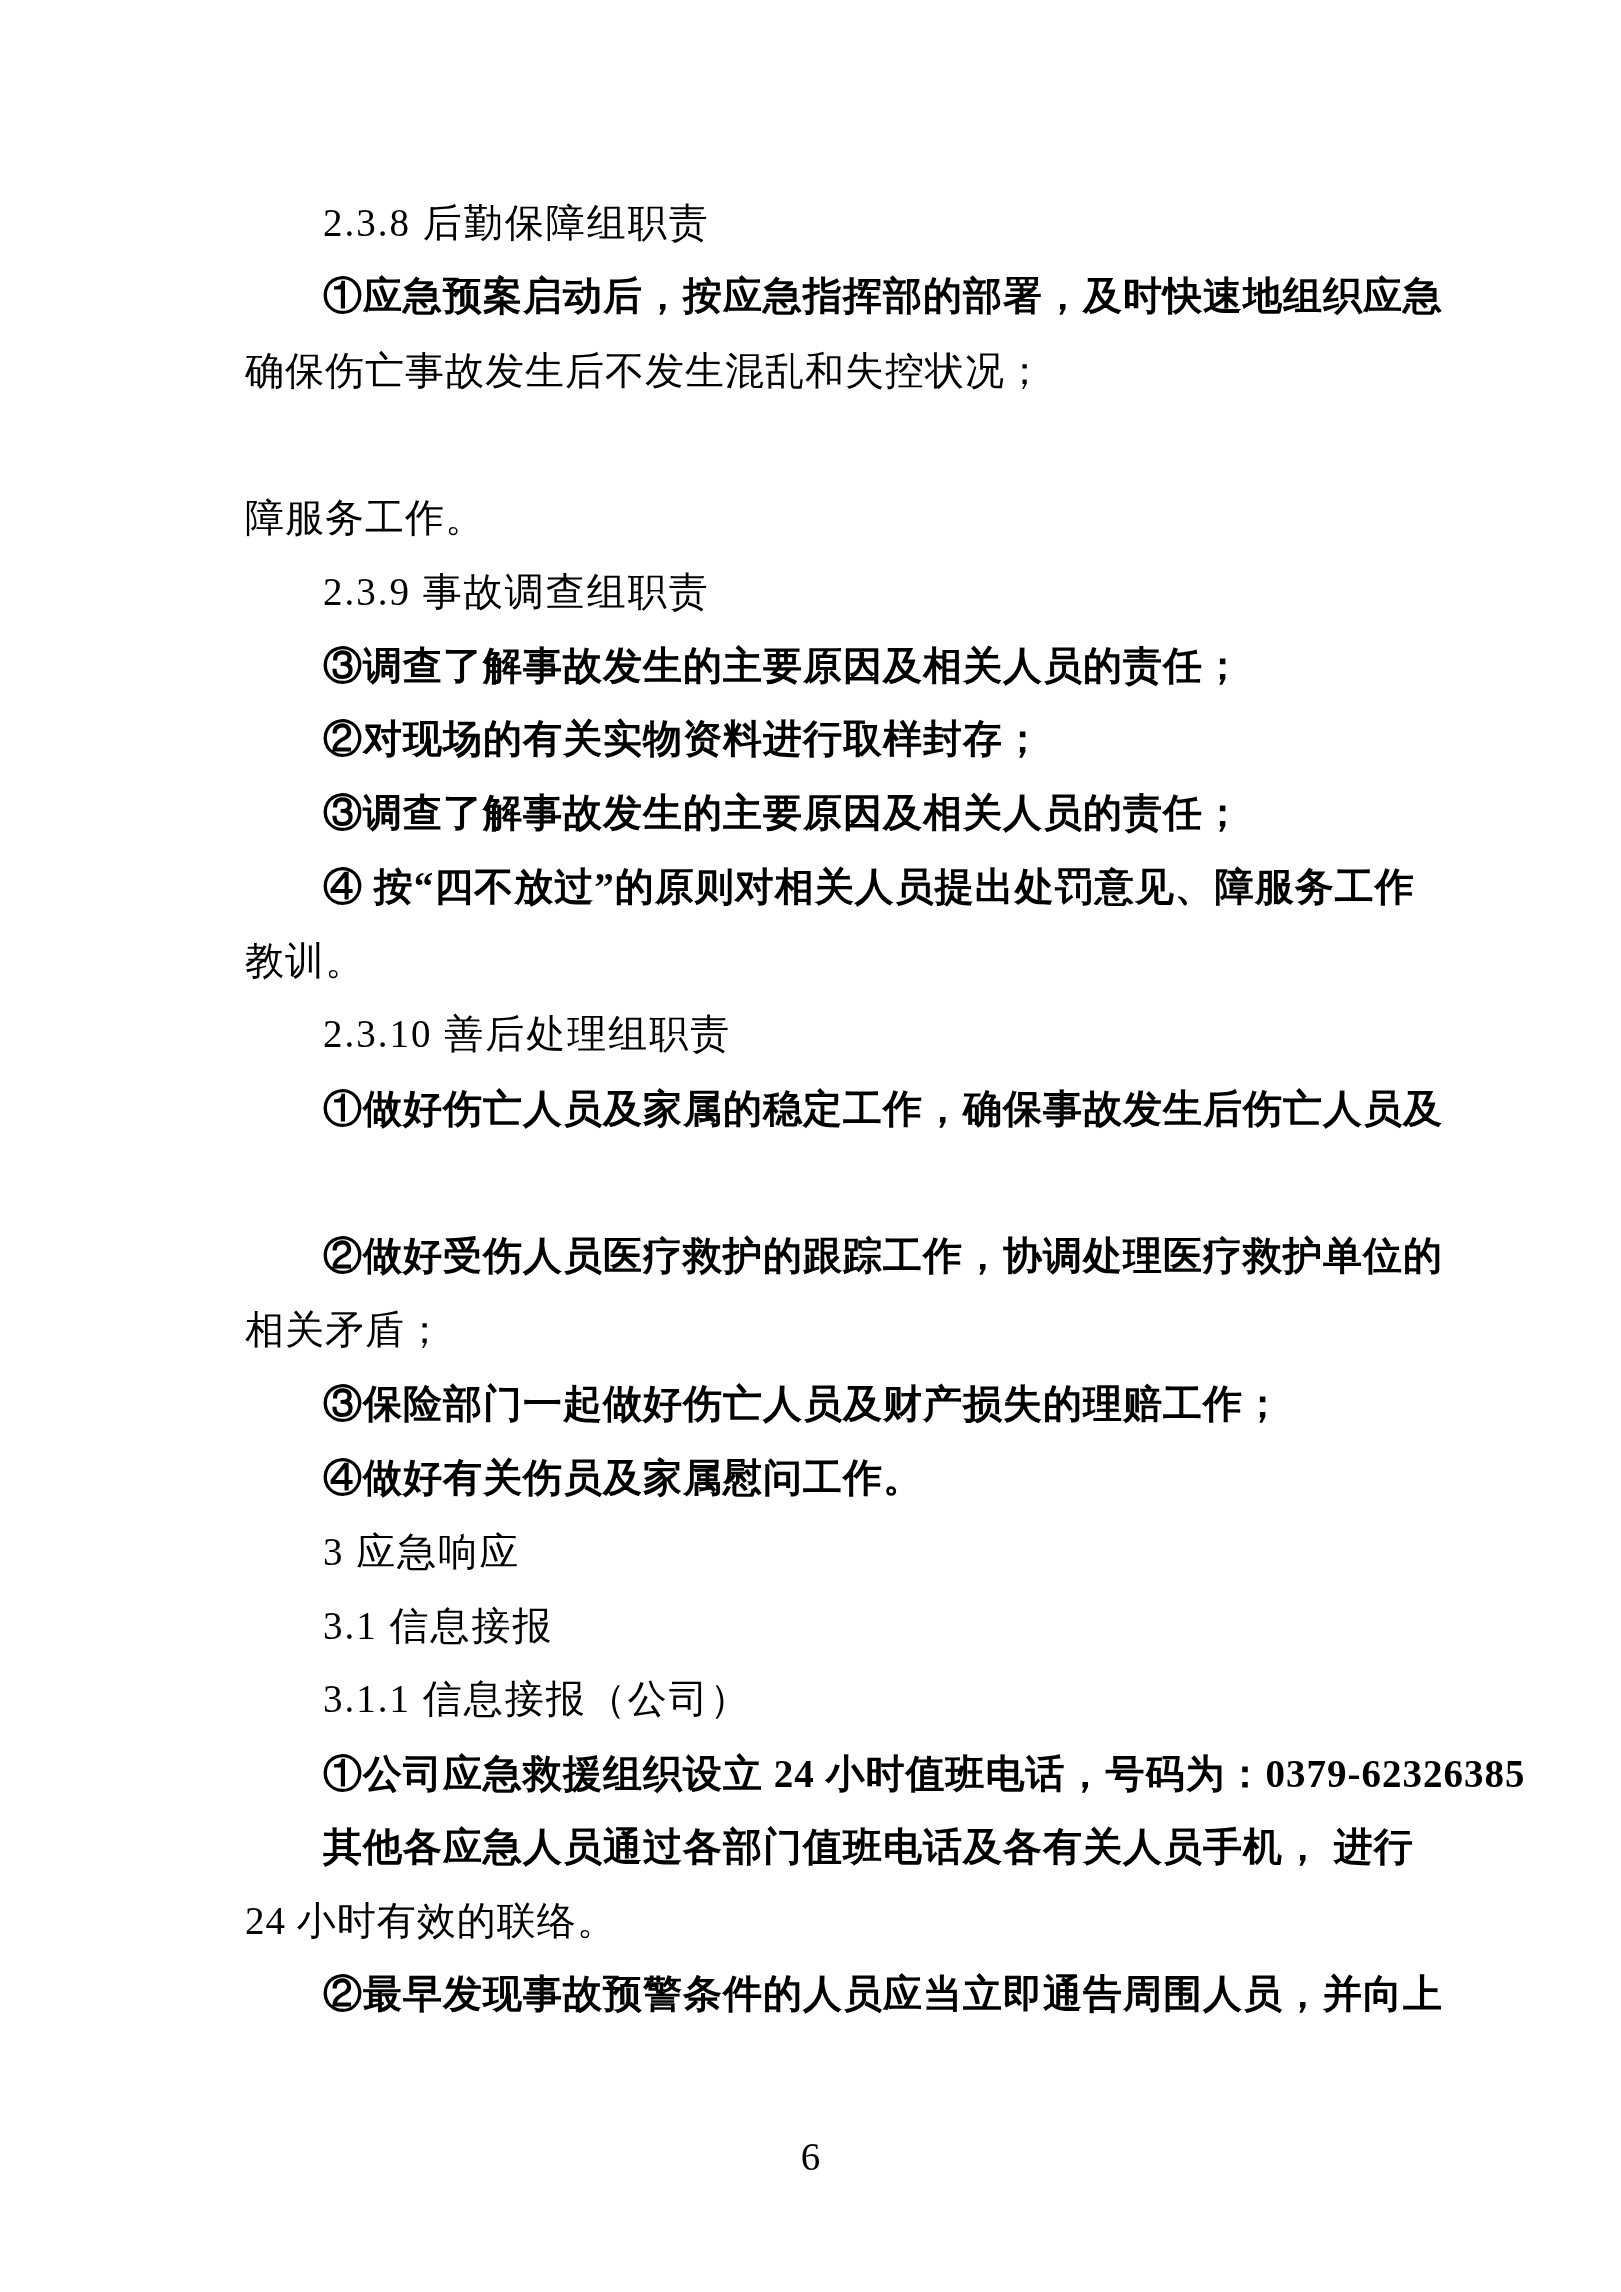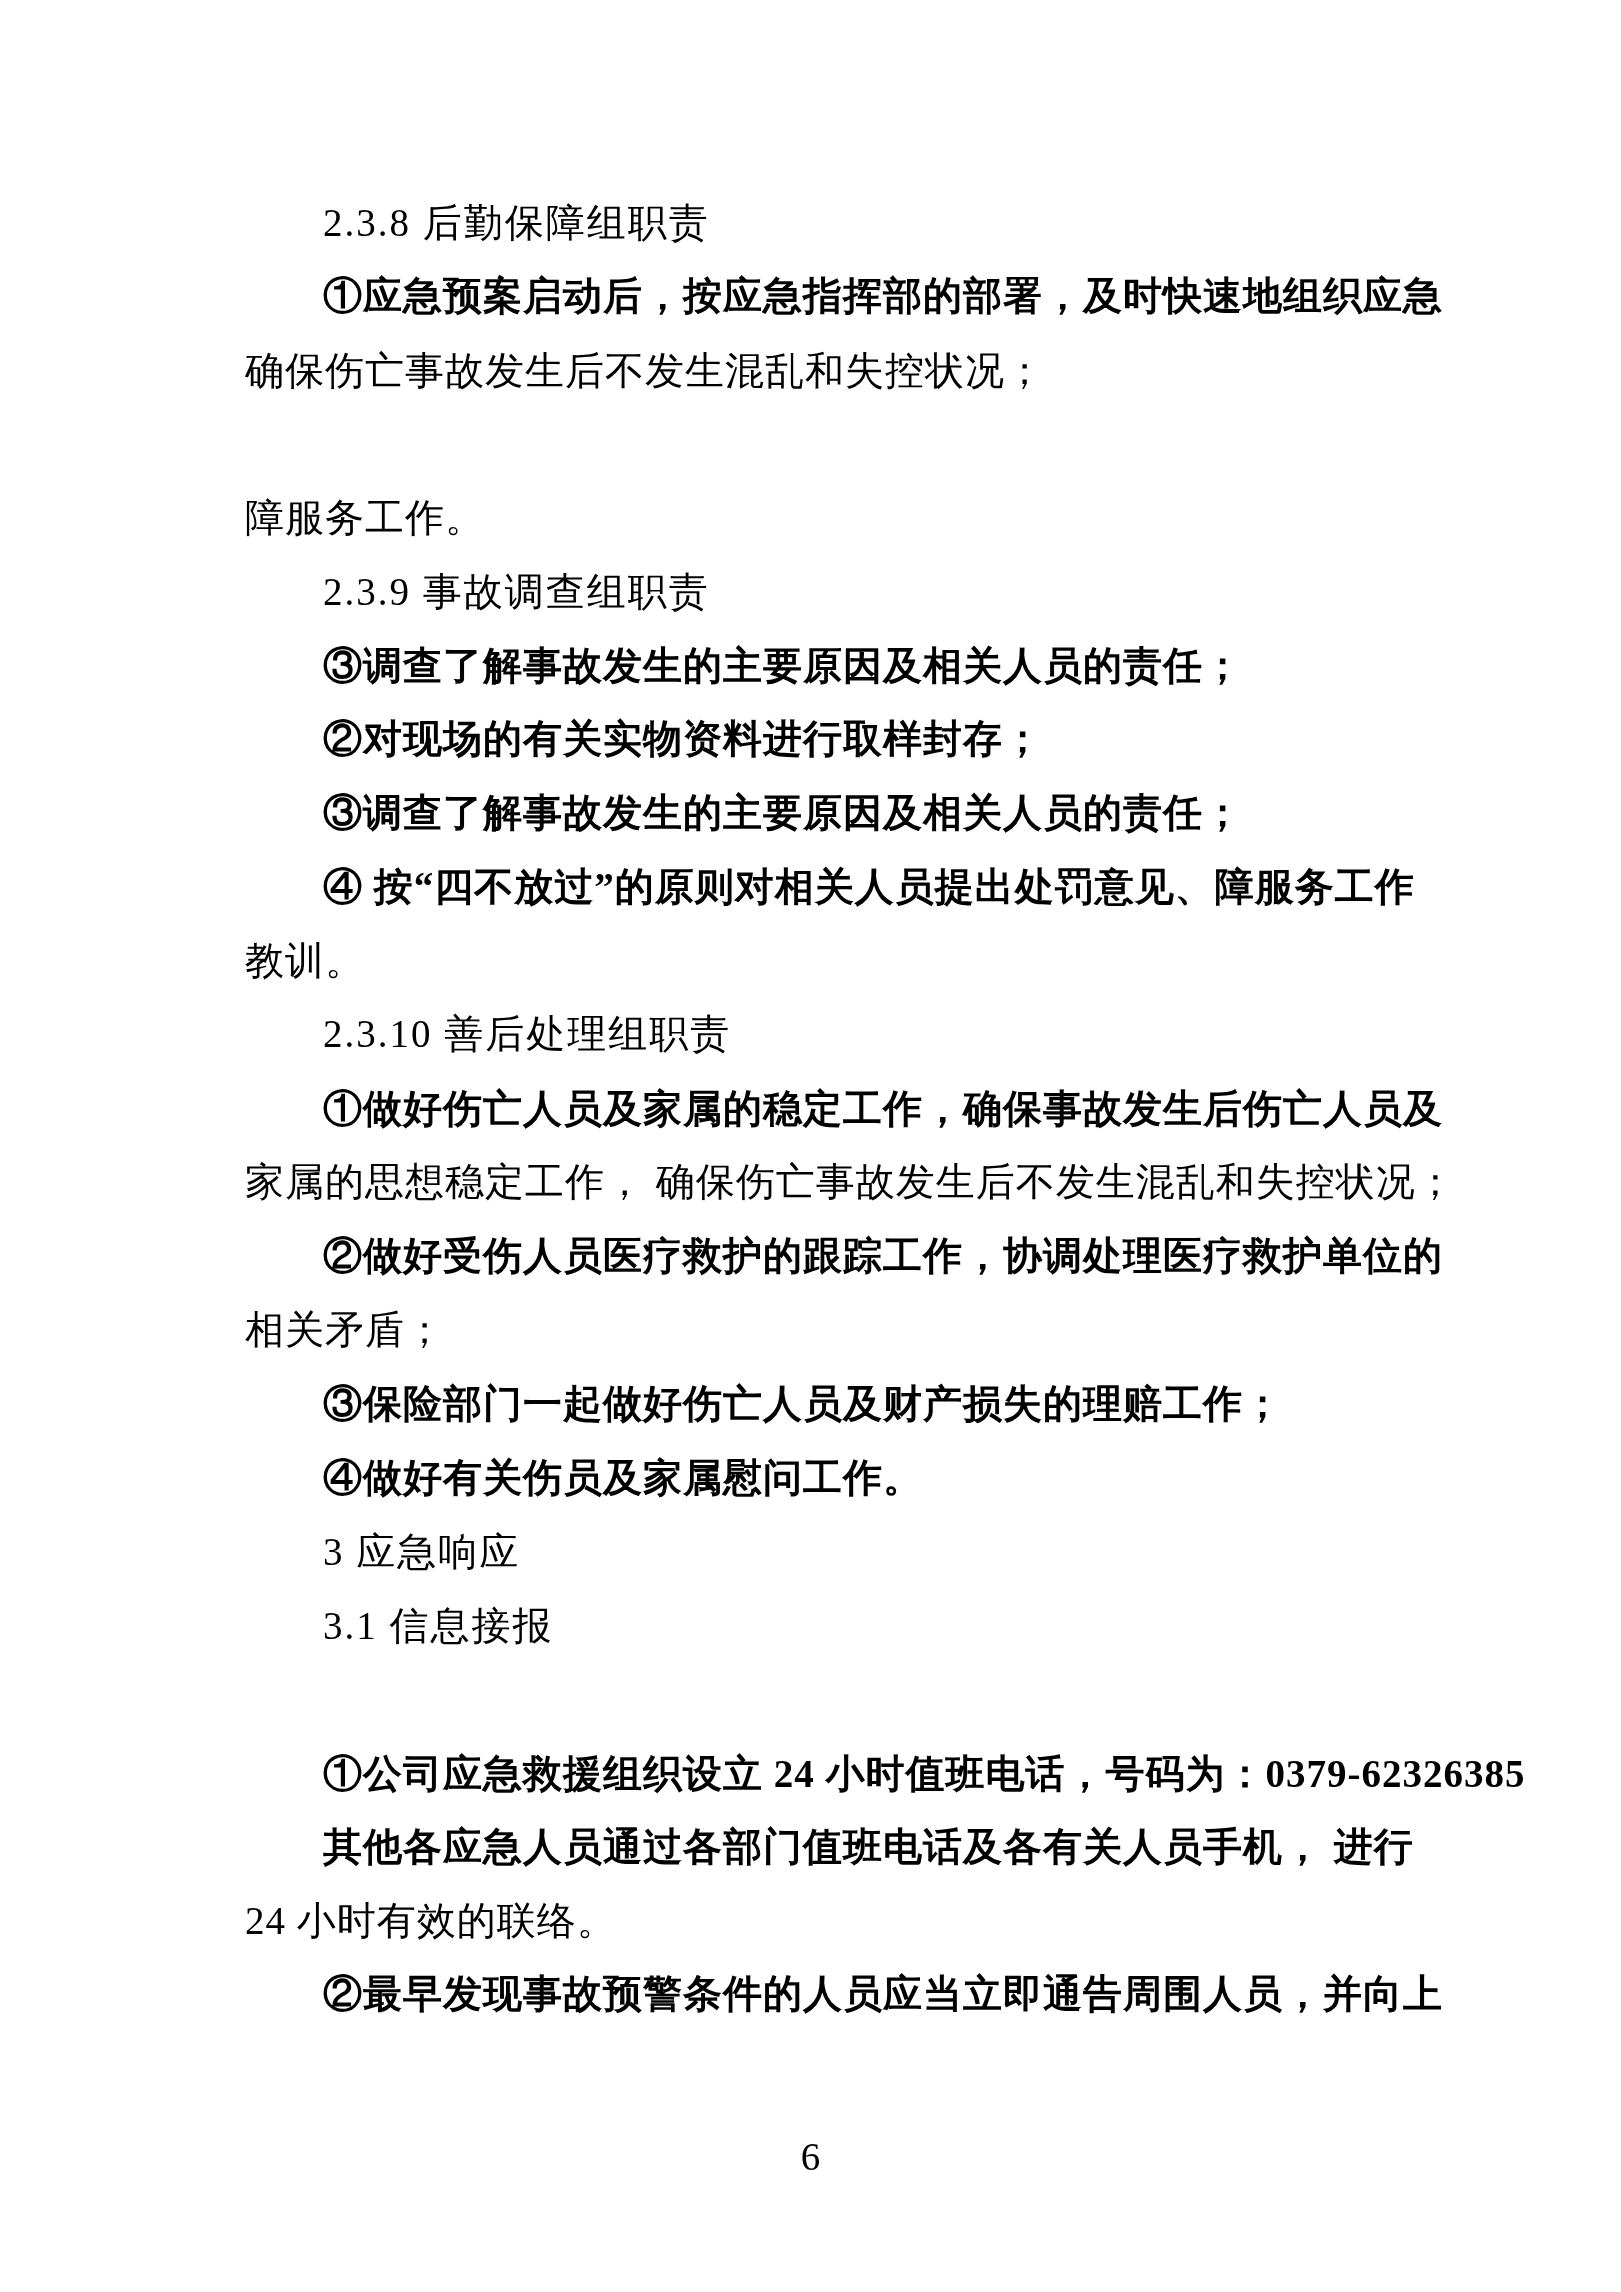--- a/index.html
+++ b/index.html
@@ -48,28 +48,28 @@
 
   <div class="line indent heading" style="top:570px">2.3.9 事故调查组职责</div>
   <div class="line indent" style="top:644px">③调查了解事故发生的主要原因及相关人员的责任；</div>
   <div class="line indent" style="top:717px">②对现场的有关实物资料进行取样封存；</div>
   <div class="line indent" style="top:791px">③调查了解事故发生的主要原因及相关人员的责任；</div>
   <div class="line indent" style="top:865px">④ 按“四不放过”的原则对相关人员提出处罚意见、障服务工作</div>
   <div class="line cont" style="top:939px">教训。</div>
 
   <div class="line indent heading" style="top:1012px">2.3.10 善后处理组职责</div>
   <div class="line indent" style="top:1087px">①做好伤亡人员及家属的稳定工作，确保事故发生后伤亡人员及</div>
-  <div class="line cont" style="top:1160px">家属的思想稳定工作， 确保伤亡事故发生后不发生混乱和失控状况；</div>
   <div class="line indent" style="top:1234px">②做好受伤人员医疗救护的跟踪工作，协调处理医疗救护单位的</div>
   <div class="line cont" style="top:1308px">相关矛盾；</div>
   <div class="line indent" style="top:1382px">③保险部门一起做好伤亡人员及财产损失的理赔工作；</div>
   <div class="line indent" style="top:1456px">④做好有关伤员及家属慰问工作。</div>
 
   <div class="line indent heading" style="top:1530px">3 应急响应</div>
   <div class="line indent heading" style="top:1604px">3.1 信息接报</div>
+  <div class="line indent heading" style="top:1677px">3.1.1 信息接报（公司）</div>
   <div class="line indent" style="top:1752px">①公司应急救援组织设立 24 小时值班电话，号码为：0379-62326385</div>
   <div class="line indent" style="top:1825px">其他各应急人员通过各部门值班电话及各有关人员手机， 进行</div>
   <div class="line cont" style="top:1899px">24 小时有效的联络。</div>
   <div class="line indent" style="top:1972px">②最早发现事故预警条件的人员应当立即通告周围人员，并向上</div>
 
   <div class="page-number">6</div>
 
 </div>
 
 

